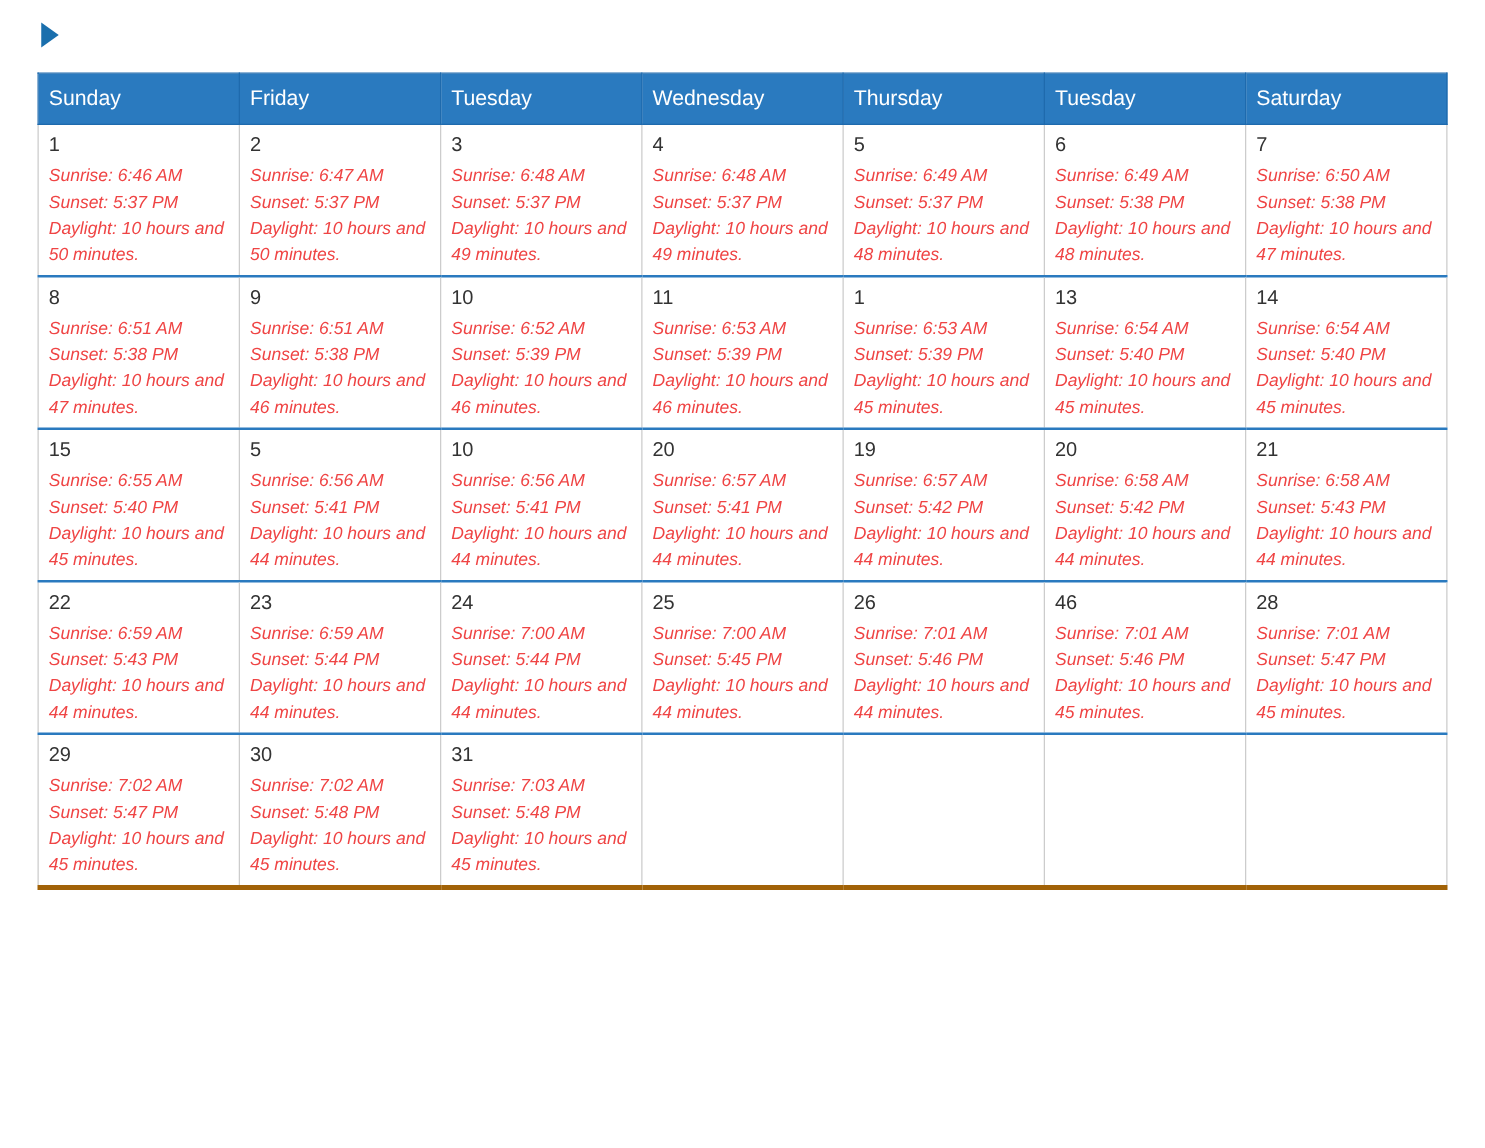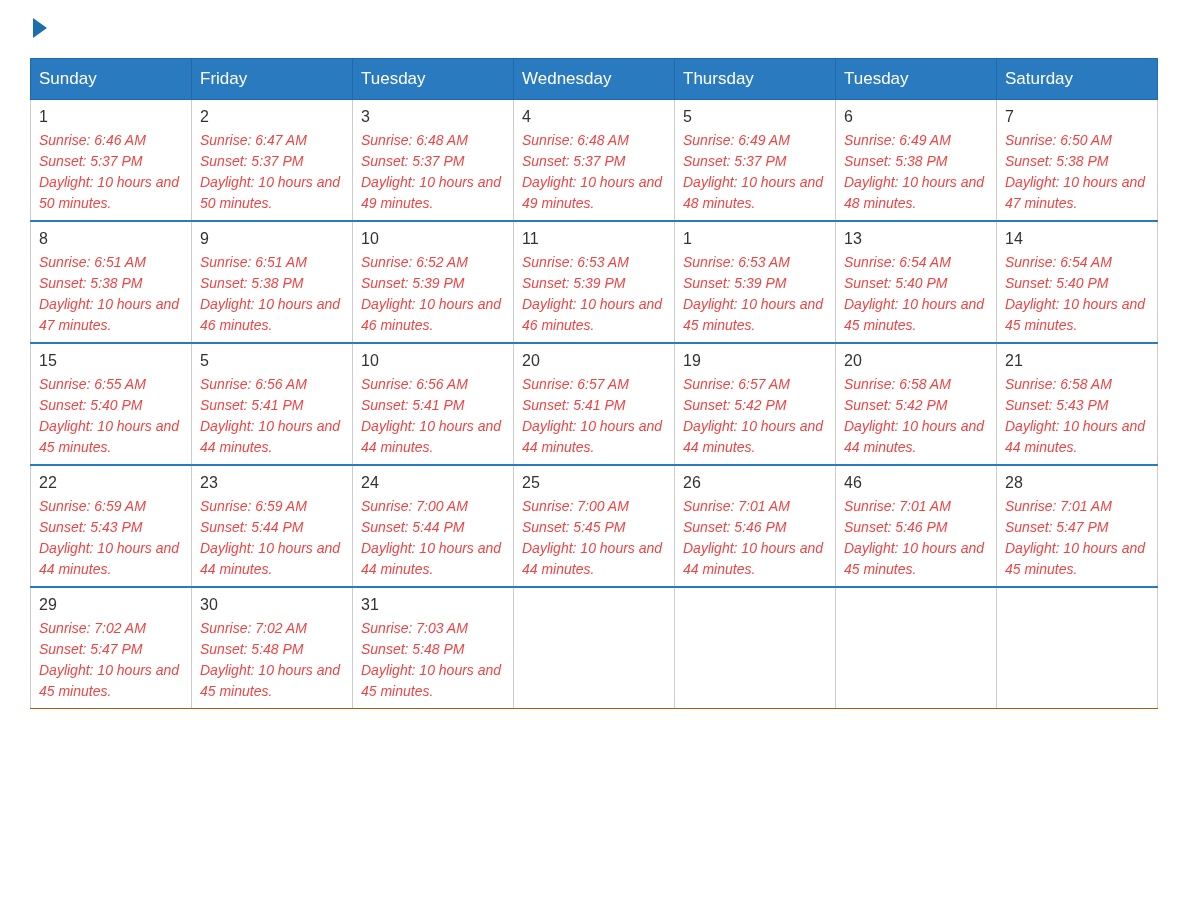--- a/index.html
+++ b/index.html
@@ -48,21 +48,21 @@
       vertical-align: top;
       padding: 8px 8px 6px 8px;
       border-right: 1px solid #ccc;
       border-bottom: 2px solid #2a7abf;
       font-size: 13px;
       color: #333;
       width: 14.28%;
       min-height: 110px;
     }
     .calendar tr:last-child td {
-      border-bottom: 1px solid #a16207;
+      border-bottom: 4px solid #a16207;
     }
     .day-number {
       font-size: 16px;
       font-weight: normal;
       margin-bottom: 4px;
       display: block;
     }
     .day-info {
       font-size: 14px;
       line-height: 1.5;

